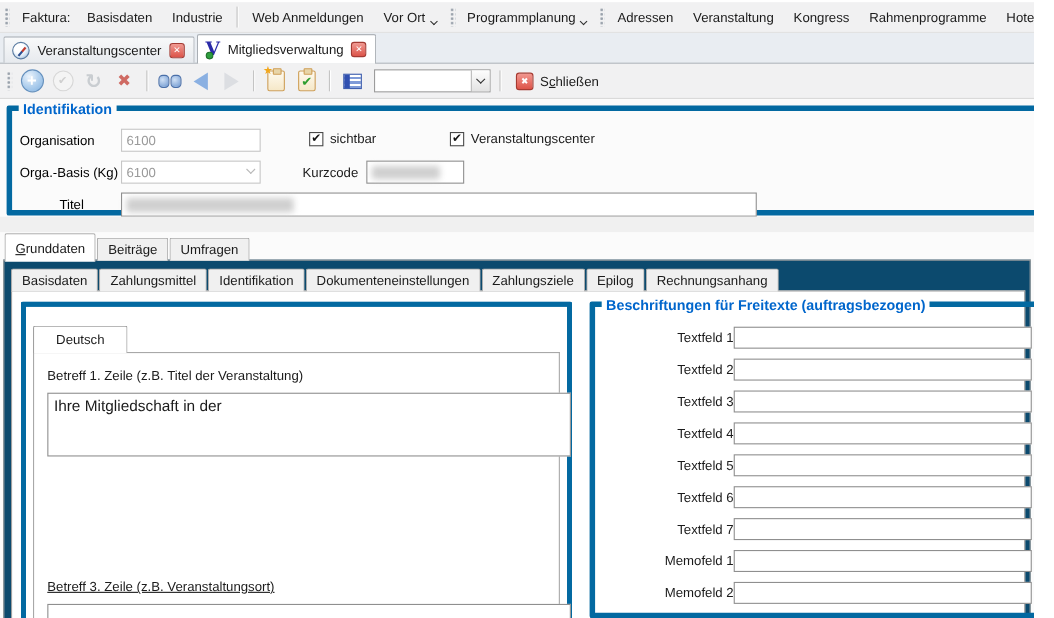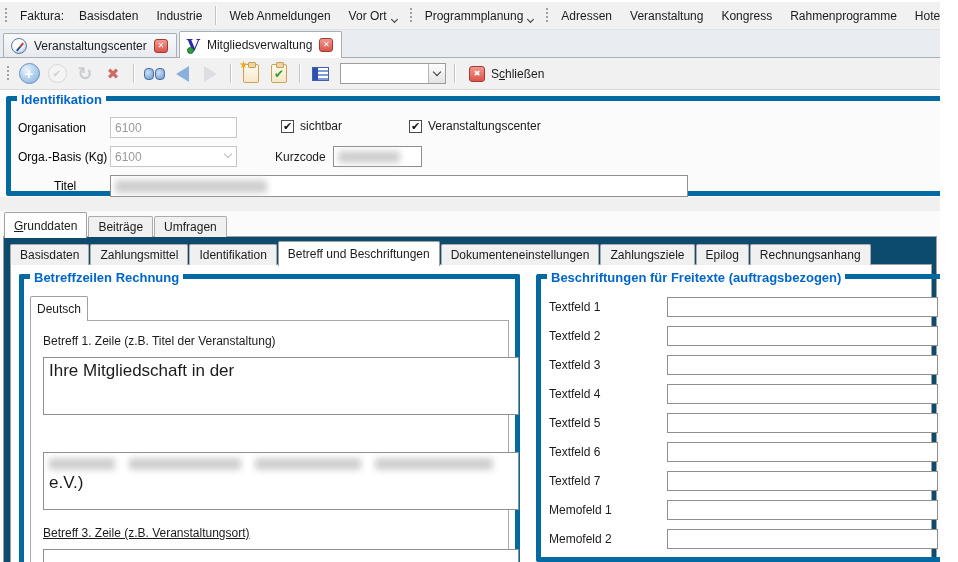--- a/index.html
+++ b/index.html
@@ -121,33 +121,33 @@
   .tab.active { height:25px; background:#fff; margin-bottom:-1px; z-index:3; border-color:#a0a0a0; }
   .main-tabs { position:absolute; left:4px; top:121px; height:26px; z-index:4; }
   .main-tabs .tab.active { height:26px; }
   .main-page { position:absolute; left:3px; right:3px; top:146px; bottom:0;
     background:#0c4a6e; border:1px solid #a0a0a0; border-bottom:none; }
   .sub-tabs { position:absolute; left:6px; top:3px; height:25px; z-index:3; }
   .sub-page { position:absolute; left:6px; right:4px; top:27px; bottom:0;
     background:#fff; border:1px solid #a0a0a0; border-bottom:none; }
   
   .gb-betreff { left:8px; top:9px; width:501px; bottom:-2px; border-bottom:none; }
-  .deutsch-tab { position:absolute; left:6px; top:17px; height:25px; padding:0 6px;
+  .deutsch-tab { position:absolute; left:6px; top:17px; height:25px; padding:0 20px;
     background:#fff; border:1px solid #a0a0a0; border-bottom:none; border-radius:2px 2px 0 0;
     display:flex; align-items:center; z-index:2; }
   .lang-panel { position:absolute; left:6px; right:6px; top:41px; bottom:0;
     border:1px solid #a8a8a8; border-bottom:none; background:#fff; }
   .tbox { position:absolute; left:12px; width:476px; border:1px solid #8f8f8f; background:#fff;
-    padding:3px 5px; font-size:17px; overflow:hidden; }
+    padding:3px 5px; font-size:14px; overflow:hidden; }
   .blurline { display:flex; gap:14px; margin:2px 0 3px 0; }
   
   .gb-frei { left:525px; top:9px; width:415px; height:288px; }
   .frow { display:flex; align-items:center; height:20px; margin:0 8px 9px 8px; }
   .frow:first-of-type { margin-top:18px; }
-  .frow .fl { width:118px; flex:none; }
+  .frow .fl { width:118px; flex:none;text-align:right; }
   .frow input { flex:1; height:20px; border:1px solid #8f8f8f; background:#fff;
     font-family:inherit; font-size:12px; padding:0 4px; }
 </style>
 </head>
 <body>
 
 <div class="app">
   <div class="topstrip"></div>
 
   <div class="menubar">
@@ -308,58 +308,45 @@
       <div class="tabstrip sub-tabs">
         <div class="tab">
             <span>Basisdaten</span>
           </div>
         <div class="tab">
             <span>Zahlungsmittel</span>
           </div>
         <div class="tab">
             <span>Identifikation</span>
           </div>
-        <div class="tab active">
-            <span>Betreff und Beschriftungen</span>
-          </div>
         <div class="tab">
             <span>Dokumenteneinstellungen</span>
           </div>
         <div class="tab">
             <span>Zahlungsziele</span>
           </div>
         <div class="tab">
             <span>Epilog</span>
           </div>
         <div class="tab">
             <span>Rechnungsanhang</span>
           </div>
       </div>
 
       <div class="sub-page">
 
         <div class="groupbox gb-white gb-betreff">
-          <span class="gb-legend">Betreffzeilen Rechnung</span>
           <div class="deutsch-tab">
               <span>Deutsch</span>
             </div>
           <div class="lang-panel">
             <span class="flabel" style="left:12px; top:13px;">Betreff 1. Zeile (z.B. Titel der Veranstaltung)</span>
             <div class="tbox" style="top:36px; height:58px;">
               <span>Ihre Mitgliedschaft in der</span>
             </div>
-            <div class="tbox" style="top:131px; height:58px;">
-              <div class="blurline">
-                <span class="redacted" style="width:66px; height:12px;"></span>
-                <span class="redacted" style="width:112px; height:12px;"></span>
-                <span class="redacted" style="width:106px; height:12px;"></span>
-                <span class="redacted" style="width:118px; height:12px;"></span>
-              </div>
-              <span>e.V.)</span>
-            </div>
             <span class="flabel" style="left:12px; top:205px;text-decoration:underline;">Betreff 3. Zeile (z.B. Veranstaltungsort)</span>
             <div class="tbox" style="top:228px; height:58px;"></div>
           </div>
         </div>
 
         <div class="groupbox gb-white gb-frei">
           <span class="gb-legend">Beschriftungen für Freitexte (auftragsbezogen)</span>
           <div class="frow">
             <span class="fl">Textfeld 1</span>
             <input style="">

